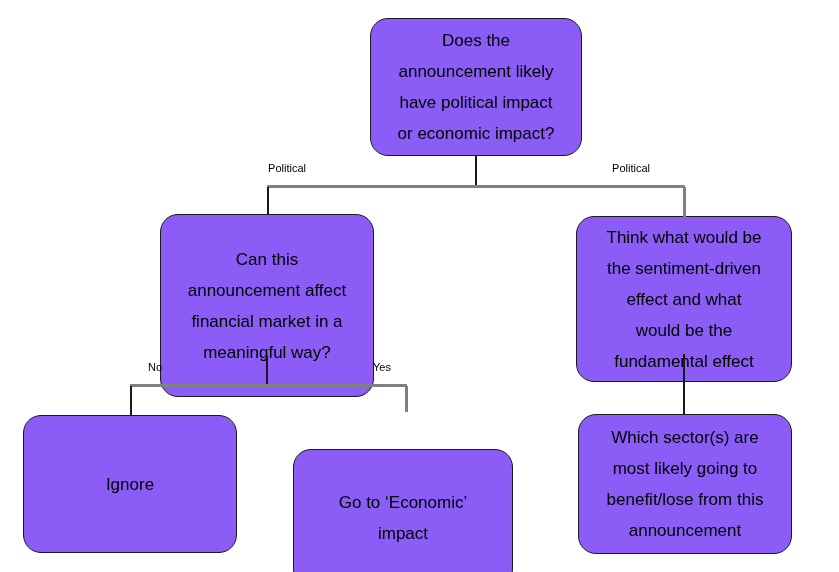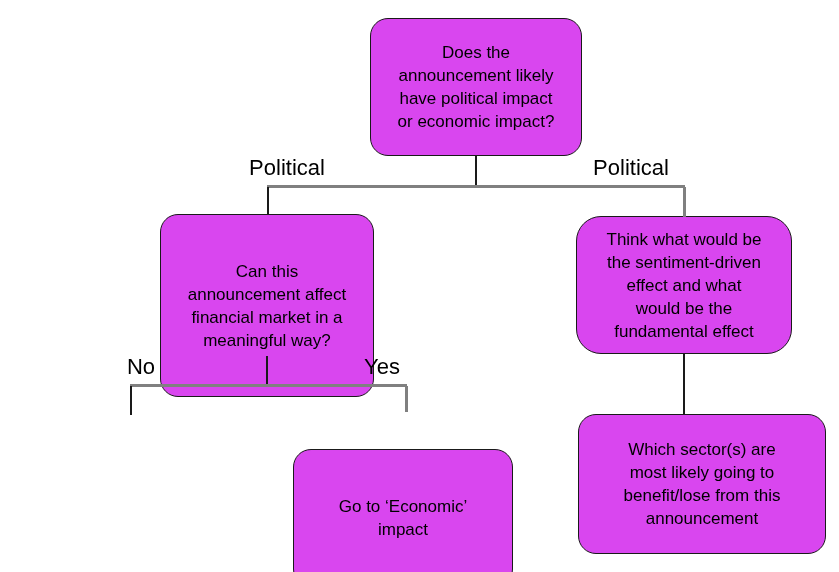--- a/index.html
+++ b/index.html
@@ -14,69 +14,69 @@
     background: #ffffff;
     font-family: "Liberation Sans", sans-serif;
     color: #000000;
     overflow: hidden;
   }
   .node {
     position: absolute;
     box-sizing: border-box;
     border: 1.5px solid #1a1a1a;
     border-radius: 18px;
-    background: #d946ef;
+    background: #8b5cf6;
     display: flex;
     align-items: center;
     justify-content: center;
     text-align: center;
     font-size: 17px;
-    line-height: 23px;
+    line-height: 31px;
     padding: 6px 8px;
   }
   .node .node-text {
     white-space: pre-line;
   }
   .edge-label {
     position: absolute;
     width: 120px;
     text-align: center;
-    font-size: 22px;
+    font-size: 11px;
     line-height: 22px;
     color: #000000;
   }
   .line {
     position: absolute;
   }
   .line-black { background: #1a1a1a; }
   .line-gray  { background: #808080; }
 
   
   .b-root     { left: 370px; top: 18px;  width: 212px; height: 138px; }
   .b-polcheck { left: 160px; top: 214px; width: 214px; height: 183px; }
-  .b-econ     { left: 576px; top: 216px; width: 216px; height: 138px; border-radius: 25px; }
+  .b-econ     { left: 576px; top: 216px; width: 216px; height: 166px; }
   .b-ignore   { left: 23px;  top: 415px; width: 214px; height: 138px; }
   .b-goto     { left: 293px; top: 412px; width: 220px; height: 138px; margin-top: 37px; }
-  .b-sector   { left: 578px; top: 414px; width: 248px; height: 140px; }
+  .b-sector   { left: 578px; top: 414px; width: 214px; height: 140px; }
 
   
   .c-root-stem    { left: 475px; top: 156px; width: 1.5px; height: 30px; }
   .c-top-split    { left: 267px; top: 185px; width: 418px; height: 2.5px; }
   .c-pol-drop     { left: 267px; top: 187px; width: 1.5px; height: 28px; }
   .c-econ-drop    { left: 683px; top: 187px; width: 2.5px; height: 30px; }
   .c-pol-stem     { left: 266px; top: 356px; width: 1.5px; height: 29px; }
   .c-noyes-split  { left: 130px; top: 384px; width: 277px; height: 2.5px; }
   .c-no-drop      { left: 130px; top: 386px; width: 1.5px; height: 29px; }
   .c-yes-drop     { left: 405px; top: 386px; width: 2.5px; height: 26px; }
   .c-econ-stem    { left: 683px; top: 354px; width: 1.5px; height: 60px; }
 
   
   .l-political { left: 227px; top: 157px; }
   .l-economic  { left: 571px; top: 157px; }
-  .l-no        { left: 81px;  top: 356px; }
+  .l-no        { left: 95px;  top: 356px; }
   .l-yes       { left: 322px; top: 356px; }
 </style>
 </head>
 <body>
 
 <div class="canvas">
 
   <div class="node b-root">
     <span class="node-text">Does the
 announcement likely
@@ -92,20 +92,23 @@
   </div>
 
   <div class="node b-econ">
     <span class="node-text">Think what would be
 the sentiment-driven
 effect and what
 would be the
 fundamental effect</span>
   </div>
 
+  <div class="node b-ignore">
+    <span class="node-text">Ignore</span>
+  </div>
 
   <div class="node b-goto">
     <span class="node-text">Go to ‘Economic’
 impact</span>
   </div>
 
   <div class="node b-sector">
     <span class="node-text">Which sector(s) are
 most likely going to
 benefit/lose from this

